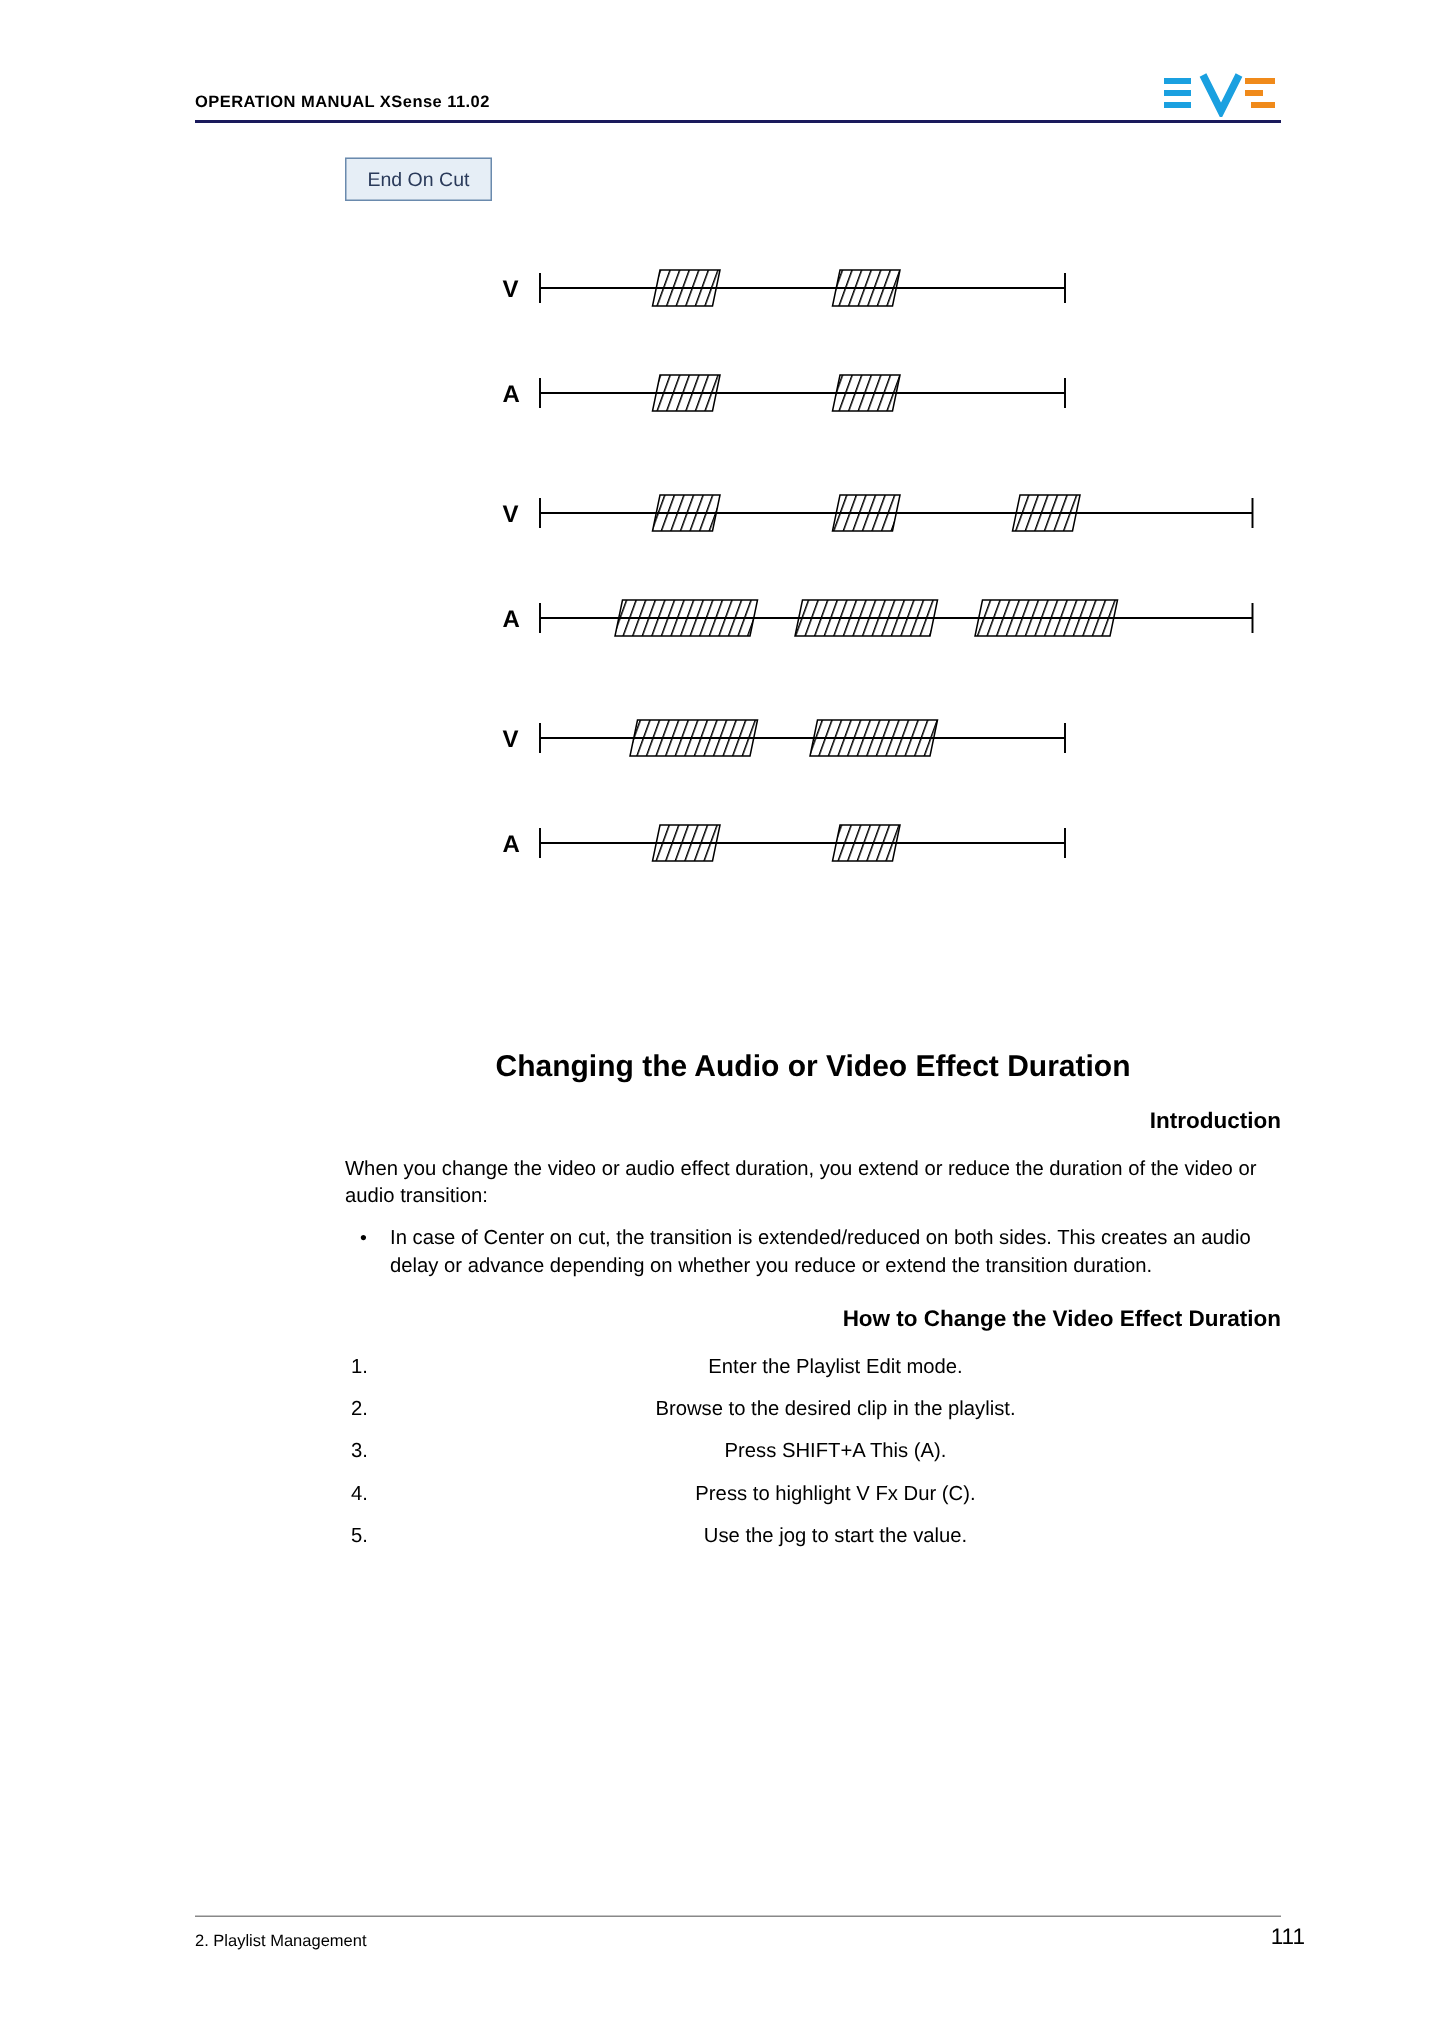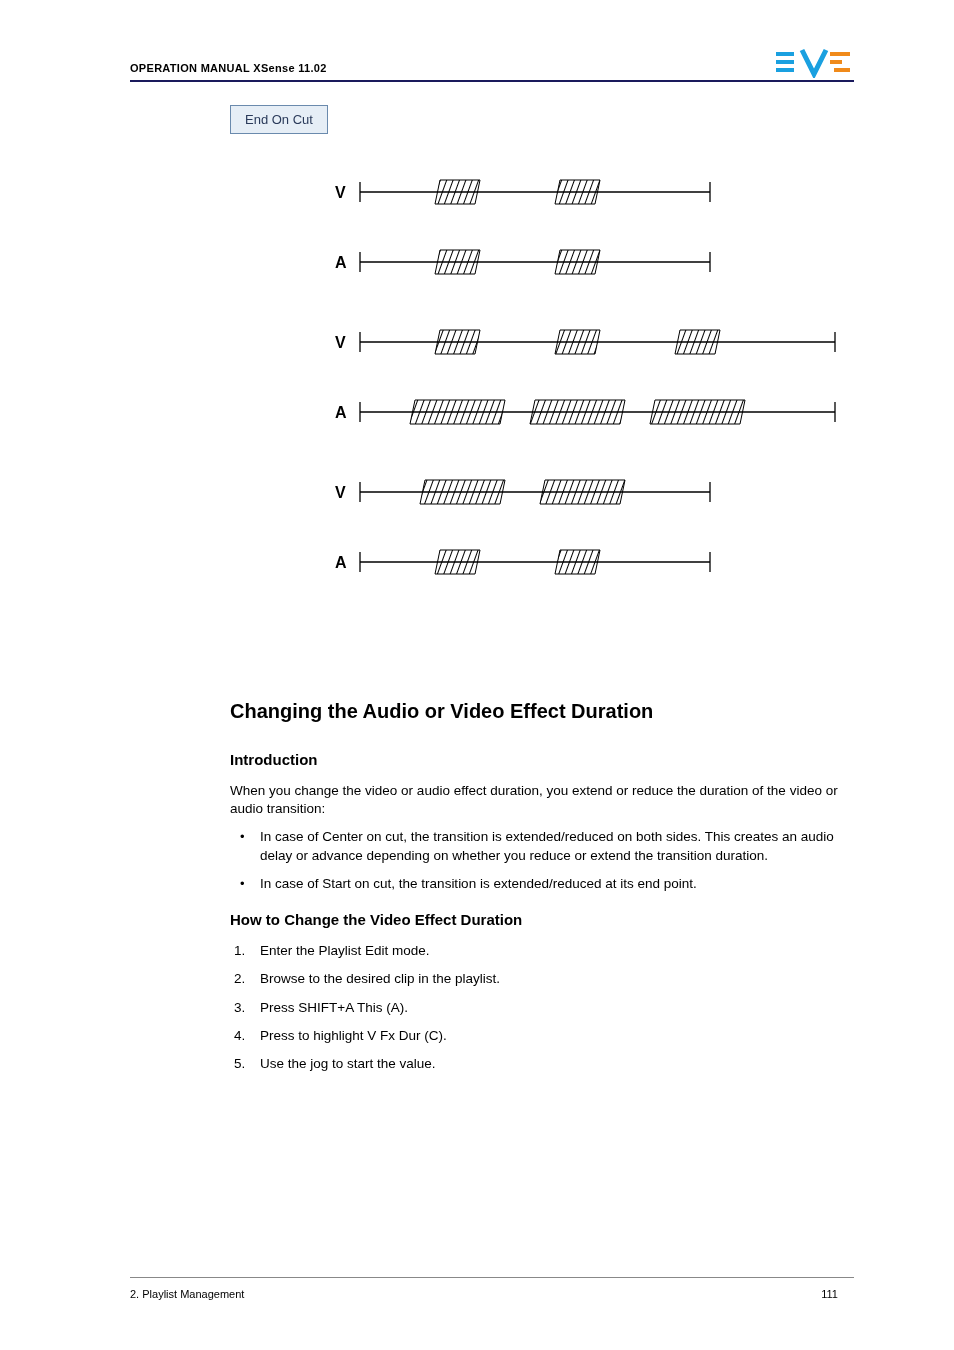--- a/index.html
+++ b/index.html
@@ -5,32 +5,32 @@
   * { box-sizing: border-box; margin: 0; padding: 0; }
   html, body { width: 954px; height: 1350px; background: #fff; font-family: Arial, Helvetica, sans-serif; color: #000; }
   .page { width: 954px; height: 1350px; position: relative; padding: 50px 100px 40px 130px; }
   .header-line { position: absolute; left: 130px; right: 100px; top: 80px; border-bottom: 2px solid #1a1a5c; }
   .header-text { position: absolute; left: 130px; top: 62px; font-size: 11px; font-weight: bold; letter-spacing: 0.3px; }
   .logo { position: absolute; right: 100px; top: 48px; width: 80px; height: 30px; }
   .content { position: absolute; left: 230px; right: 100px; top: 105px; }
   .end-on-cut-btn { display: inline-block; border: 1px solid #6a8aad; background: #e6eef6; color: #2a3a5a; font-size: 13px; padding: 6px 14px 6px 14px; margin-bottom: 26px; }
   .diagram { margin-bottom: 24px; }
   .diagram svg { display: block; }
-  h2.section { font-size: 20px; font-weight: bold; margin: 40px 0 28px 0; }
-  h3.sub { font-size: 15px; font-weight: bold; margin: 8px 0 14px 0; }
+  h2.section { font-size: 20px; font-weight: bold; margin: 40px 0 16px 0; text-align: center; }
+  h3.sub { font-size: 15px; font-weight: bold; margin: 8px 0 14px 0; text-align: right; }
   p.body { font-size: 13.5px; line-height: 1.35; margin-bottom: 10px; }
   ul.bullets { list-style: none; margin: 6px 0 18px 0; }
   ul.bullets li { position: relative; padding-left: 30px; font-size: 13.5px; line-height: 1.35; margin-bottom: 10px; }
   ul.bullets li::before { content: "•"; position: absolute; left: 10px; top: 0; font-size: 13px; }
-  ol.steps { list-style: none; counter-reset: step; margin: 6px 0 0 0; }
+  ol.steps { list-style: none; counter-reset: step; margin: 6px 0 0 0; text-align: center; }
   ol.steps li { position: relative; padding-left: 30px; font-size: 13.5px; line-height: 1.35; margin-bottom: 10px; counter-increment: step; }
   ol.steps li::before { content: counter(step) "."; position: absolute; left: 4px; top: 0; }
   .footer-line { position: absolute; left: 130px; right: 100px; bottom: 72px; border-top: 1px solid #888; }
   .footer-left { position: absolute; left: 130px; bottom: 50px; font-size: 11px; }
-  .footer-right { position: absolute; right: 116px; bottom: 50px; font-size: 11px; text-align: right; }
+  .footer-right { position: absolute; right: 84px; bottom: 50px; font-size: 15px; text-align: right; }
   b { font-weight: normal; }
 </style>
 </head>
 <body>
 
 <div class="page">
   <div class="header-text">OPERATION MANUAL  XSense 11.02</div>
   <div class="logo">
     <svg width="80" height="30" viewBox="0 0 80 30">
 
@@ -115,23 +115,20 @@
 
     <h2 class="section">Changing the Audio or Video Effect Duration</h2>
 
     <h3 class="sub">Introduction</h3>
     <p class="body">When you change the video or audio effect duration, you extend or reduce the duration of the video or audio transition:</p>
 
     <ul class="bullets">
       <li>
         <span>In case of </span><b>Center on cut</b><span>, the transition is extended/reduced on both sides. This creates an audio delay or advance depending on whether you reduce or extend the transition duration.</span>
       </li>
-      <li>
-        <span>In case of </span><b>Start on cut</b><span>, the transition is extended/reduced at its end point.</span>
-      </li>
     </ul>
 
     <h3 class="sub">How to Change the Video Effect Duration</h3>
 
     <ol class="steps">
       <li><span>Enter the Playlist Edit mode.</span></li>
       <li><span>Browse to the desired clip in the playlist.</span></li>
       <li>
         <span>Press </span><b>SHIFT+A This</b><span> (</span><b>A</b><span>).</span>
       </li>

